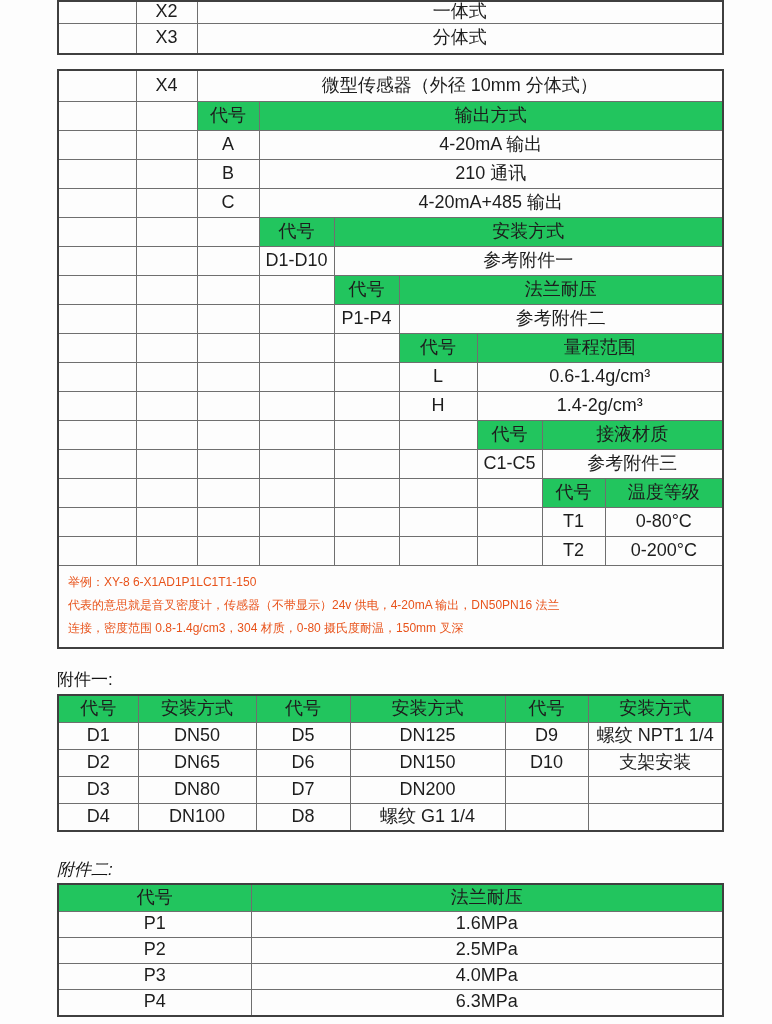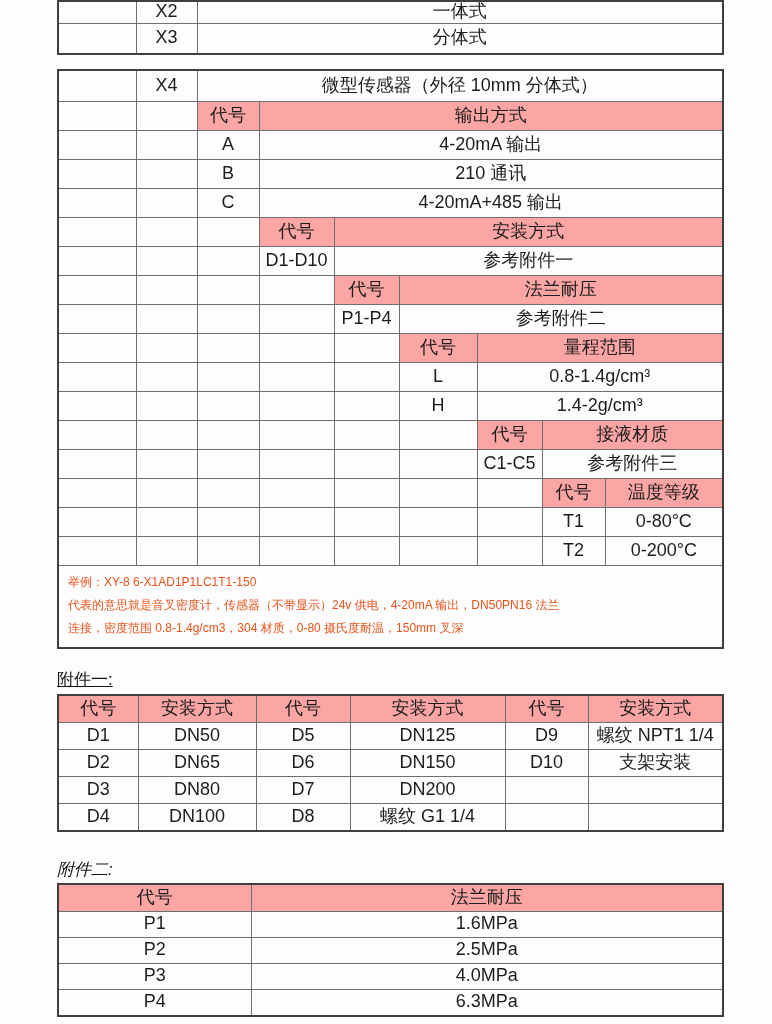--- a/index.html
+++ b/index.html
@@ -4,39 +4,39 @@
 <style>
   html,body{margin:0;padding:0;}
   body{background:#ffffff;font-family:"Liberation Sans","DejaVu Sans",sans-serif;}
   .page{position:relative;width:772px;height:1024px;background:#fdfdfd;overflow:hidden;}
   .content{position:absolute;left:57px;top:0;width:668px;}
 
   table.spec{border-collapse:collapse;table-layout:fixed;width:665px;
              border:2px solid #3f3f3f;color:#1d1d1d;}
   table.spec td{border:1px solid #6f6f6f;padding:0;font-size:18px;line-height:1.1;
                 overflow:hidden;white-space:nowrap;vertical-align:middle;}
-  td.hdr{background:#fca5a5;}
+  td.hdr{background:#22c55e;}
   td.code{text-align:center;}
   td.val{text-align:center;padding-left:9px;}
 
   
   .t-top{border-top:none;padding-left:38px;}
   .t-top tr.cut td{border-top:none;height:17px;vertical-align:bottom;padding-bottom:1px;}
   .t-top tr.full td{height:29px;margin-top:13px;}
 
   
   .t-main{margin-top:14px;border-radius:32px;}
   .t-main td{height:28px;}
   .t-main tr.rx4 td{height:30px;}
   .t-main td.example{height:auto;padding:5px 9px 7px 9px;white-space:normal;}
   .example div{color:#e8531b;font-size:12px;line-height:23px;white-space:nowrap;}
 
   
   .att-label{font-size:17px;color:#141414;line-height:18px;}
-  .lbl1{margin-top:22px;margin-bottom:5px;text-decoration:underline;}
+  .lbl1{margin-top:22px;margin-bottom:5px;}
   .lbl2{margin-top:29px;margin-bottom:4px;font-style:italic;}
   .t-att td{height:26px;font-size:17px;text-align:center;}
   .t-att2 tr td{height:25px;}
   .t-att2 tr:first-child td{height:26px;}
 </style>
 </head>
 <body>
 
 <div class="page">
  <div class="content">
@@ -147,21 +147,21 @@
      <td class="hdr code">代号</td>
      <td class="hdr val" colspan="3">量程范围</td>
    </tr>
    <tr>
      <td></td>
             <td></td>
             <td></td>
             <td></td>
             <td></td>
      <td class="code">L</td>
-     <td class="val" colspan="3">0.8-1.4g/cm³</td>
+     <td class="val" colspan="3">0.6-1.4g/cm³</td>
    </tr>
    <tr>
      <td></td>
             <td></td>
             <td></td>
             <td></td>
             <td></td>
      <td class="code">H</td>
      <td class="val" colspan="3">1.4-2g/cm³</td>
    </tr>

